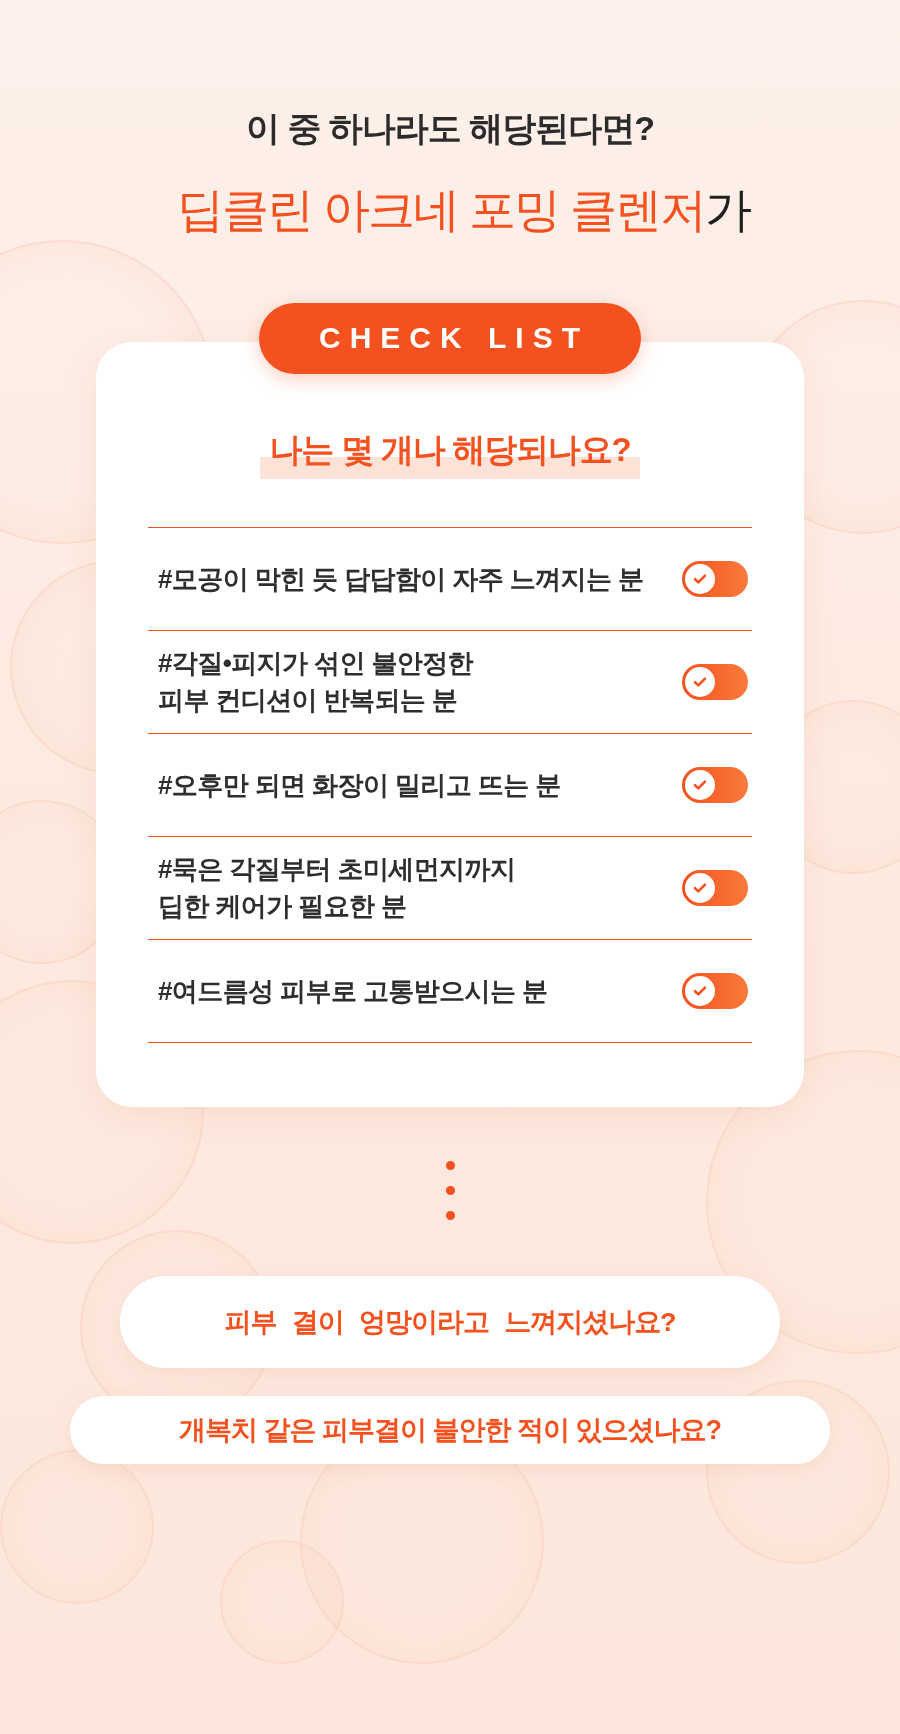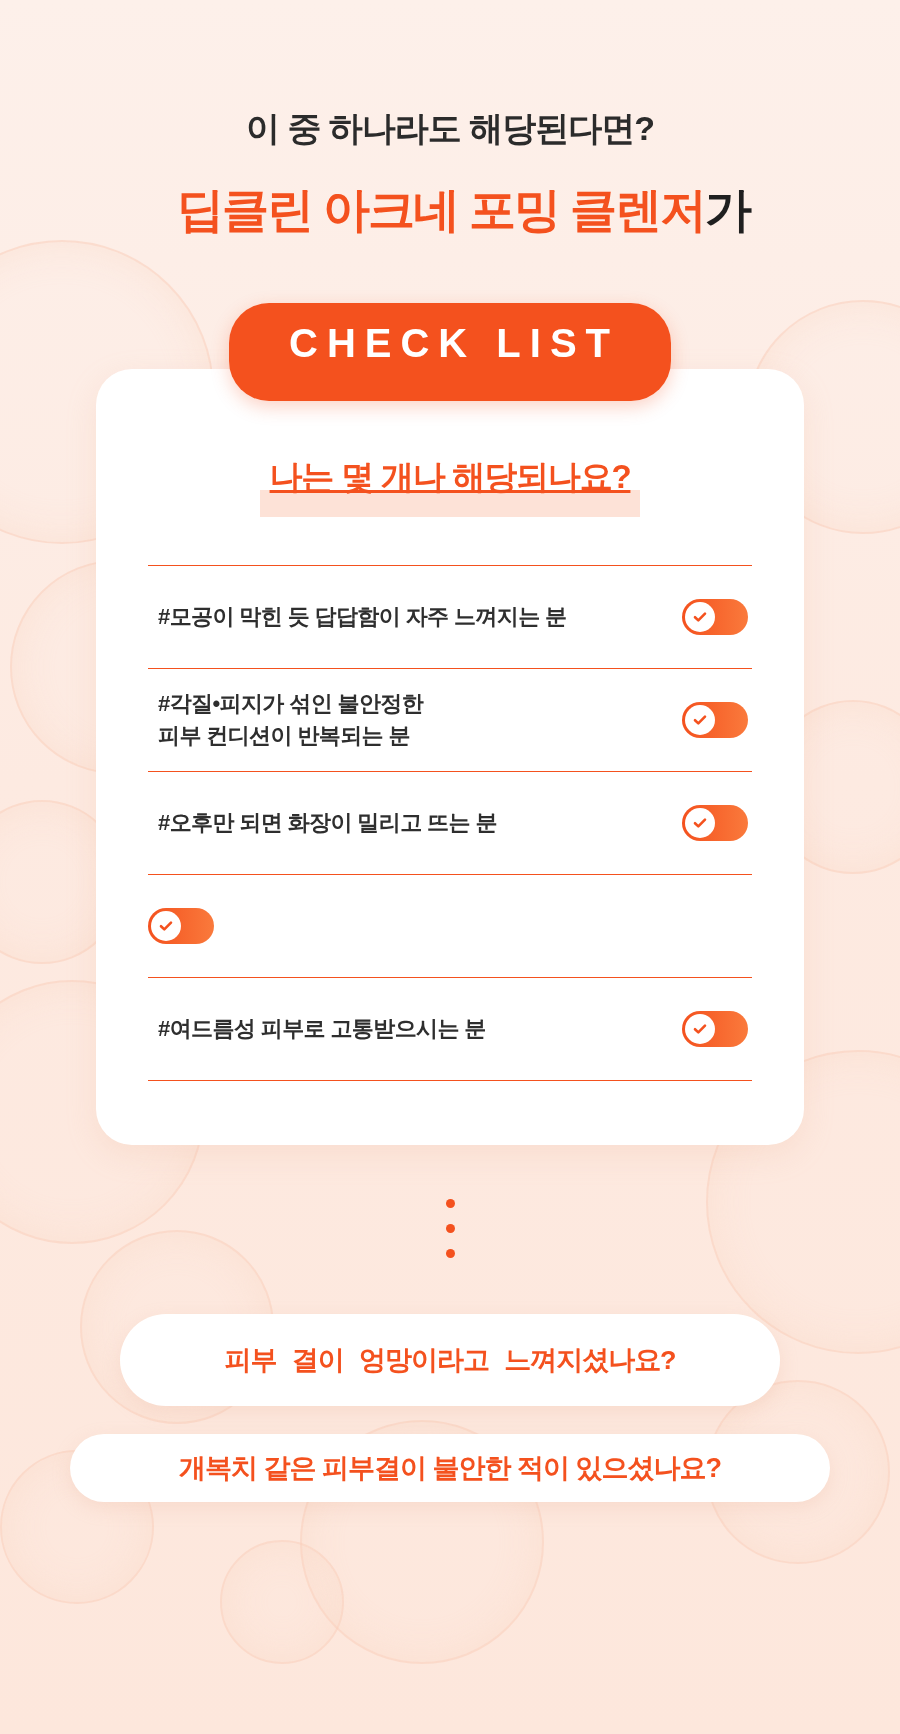--- a/index.html
+++ b/index.html
@@ -57,21 +57,21 @@
   .eyebrow {
     font-size: 34px;
     font-weight: 700;
     color: #2b2b2b;
     letter-spacing: -1px;
     line-height: 1.2;
   }
   .title {
     margin-top: 30px;
     font-size: 47px;
-    font-weight: 700;
+    font-weight: 400;
     line-height: 1.32;
     letter-spacing: -2px;
     color: #1f1f1f;
     padding-left: 27px;
   }
   .title .accent {
     color: #f4511e;
   }
   .title-line2 {
     display: block;
@@ -81,24 +81,24 @@
   .badge-wrap {
     display: flex;
     justify-content: center;
     margin-top: 62px;
     position: relative;
     z-index: 5;
   }
   .badge {
     background: #f4511e;
     color: #ffffff;
-    font-size: 40px;
+    font-size: 30px;
     font-weight: 800;
     letter-spacing: 9px;
-    padding: 18px 52px 35px 60px;
+    padding: 18px 52px 19px 60px;
     border-radius: 40px;
     box-shadow: 0 6px 18px rgba(244, 81, 30, 0.25);
   }
 
   
   .card {
     position: relative;
     margin: -32px auto 0;
     width: 708px;
     background: #ffffff;
@@ -111,39 +111,38 @@
     text-align: center;
   }
   .card-title {
     display: inline-block;
     font-size: 33px;
     font-weight: 800;
     color: #f4511e;
     letter-spacing: -1.2px;
     line-height: 1.35;
     background: linear-gradient(to top, #fde2d7 0%, #fde2d7 44%, rgba(253,226,215,0) 44%);
-    padding: 0 10px 18px;
-    text-decoration: underline;
+    padding: 0 10px 7px;
   }
 
   .list {
     margin: 48px auto 0;
     width: 604px;
     border-top: 1.5px solid #f4511e;
   }
   .row {
     display: flex;
     align-items: center;
     justify-content: space-between;
     border-bottom: 1.5px solid #f4511e;
     min-height: 90px;
     padding: 6px 0;
   }
   .row-text {
-    font-size: 22px;
+    font-size: 26px;
     font-weight: 600;
     color: #2e2e2e;
     line-height: 1.45;
     letter-spacing: -0.6px;
     white-space: pre-line;
     padding-left: 10px;
   }
   .toggle {
     position: relative;
     width: 66px;
@@ -276,20 +275,22 @@
           <div class="toggle">
             <div class="knob">
               <svg width="18" height="18" viewBox="0 0 18 18" aria-hidden="true">
                 <path d="M4 9.2 L7.3 12.4 L14 5.6" fill="none" stroke="#f4511e" stroke-width="2.6" stroke-linecap="round" stroke-linejoin="round"></path>
               </svg>
             </div>
           </div>
         </div>
 
         <div class="row">
+          <div class="row-text">#묵은 각질부터 초미세먼지까지
+   딥한 케어가 필요한 분</div>
           <div class="toggle">
             <div class="knob">
               <svg width="18" height="18" viewBox="0 0 18 18" aria-hidden="true">
                 <path d="M4 9.2 L7.3 12.4 L14 5.6" fill="none" stroke="#f4511e" stroke-width="2.6" stroke-linecap="round" stroke-linejoin="round"></path>
               </svg>
             </div>
           </div>
         </div>
 
         <div class="row">

